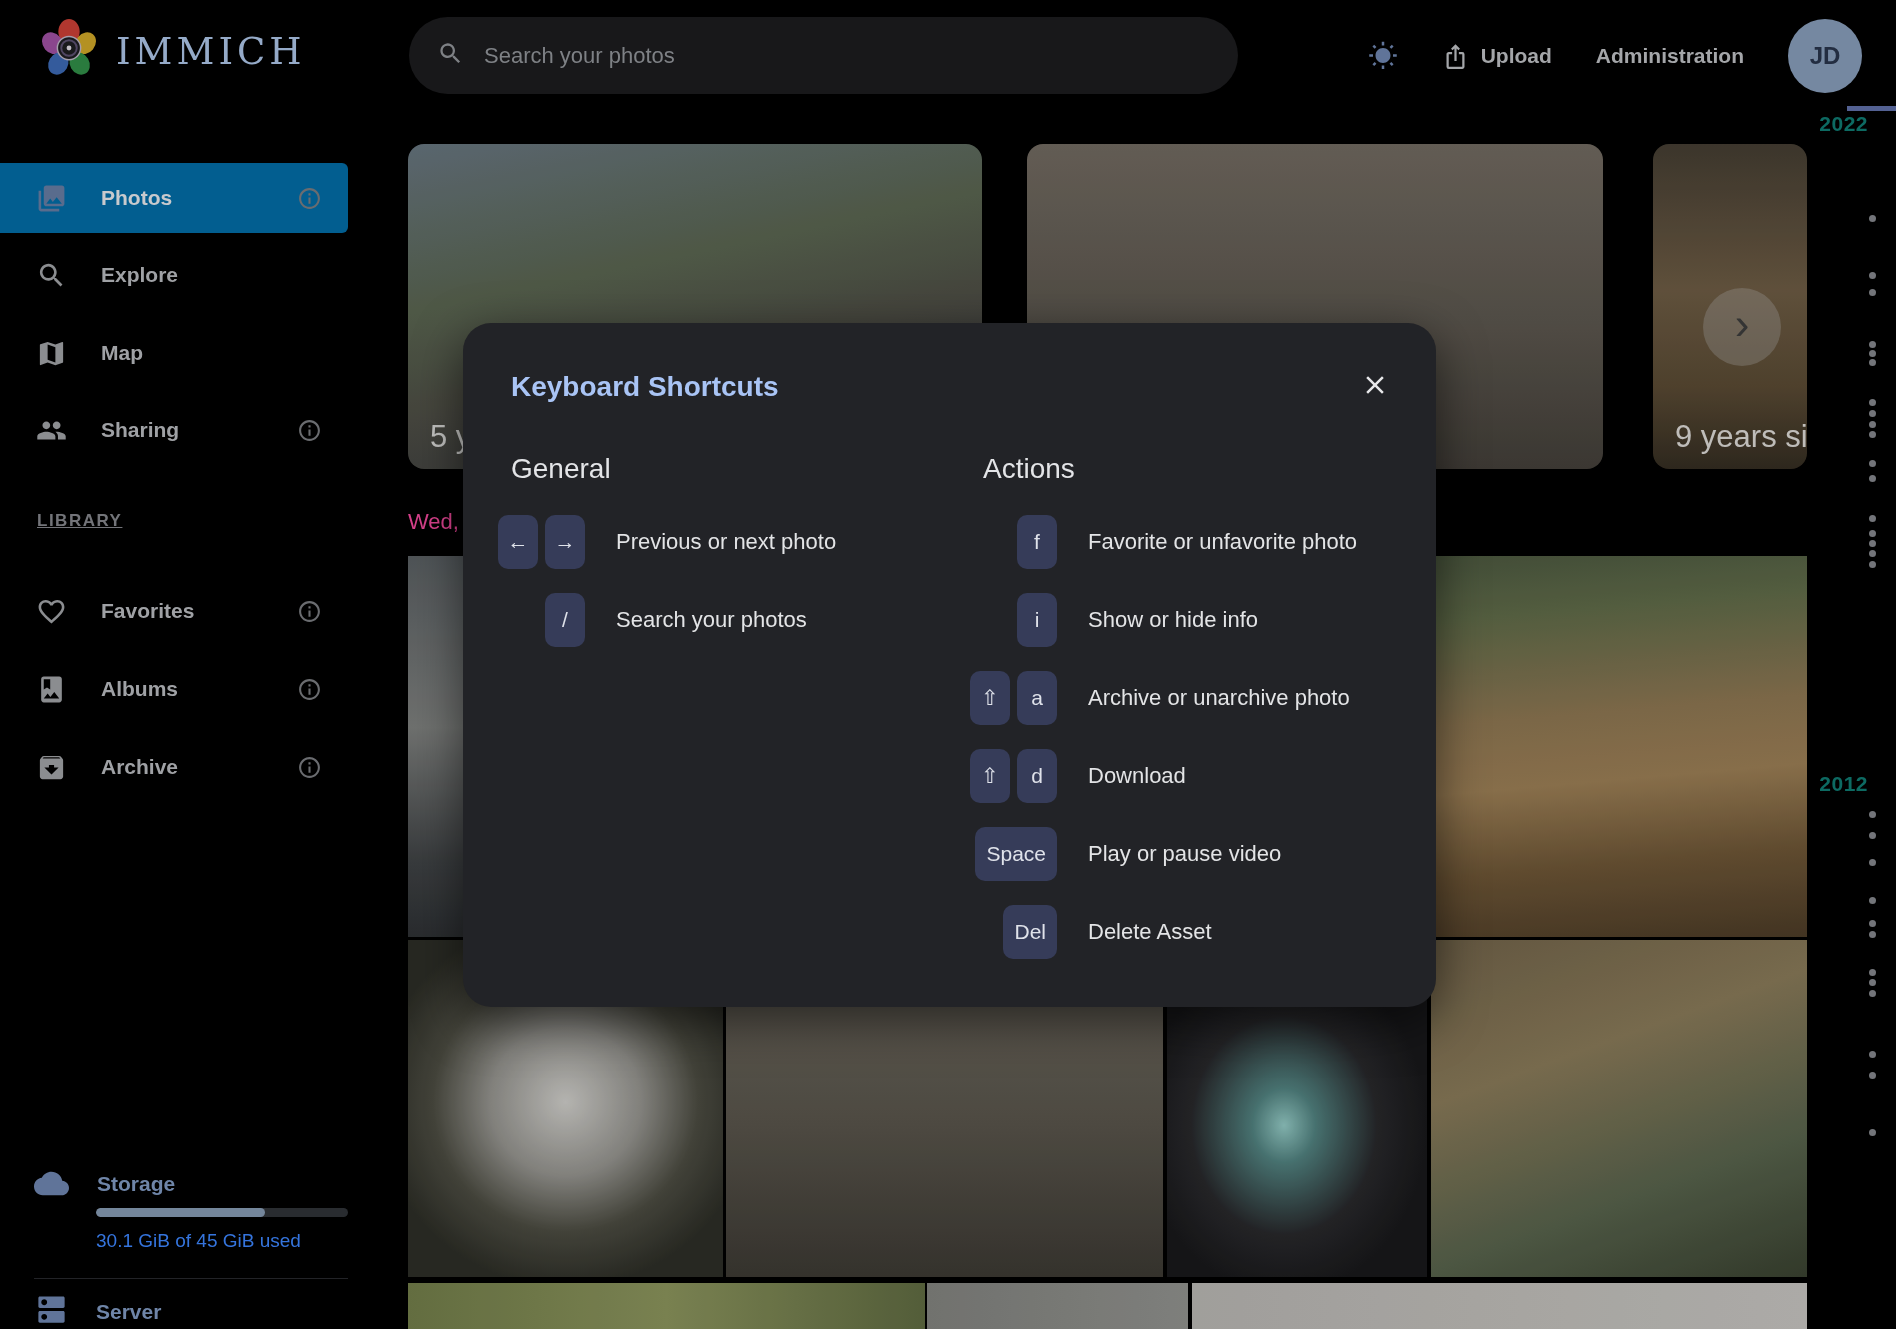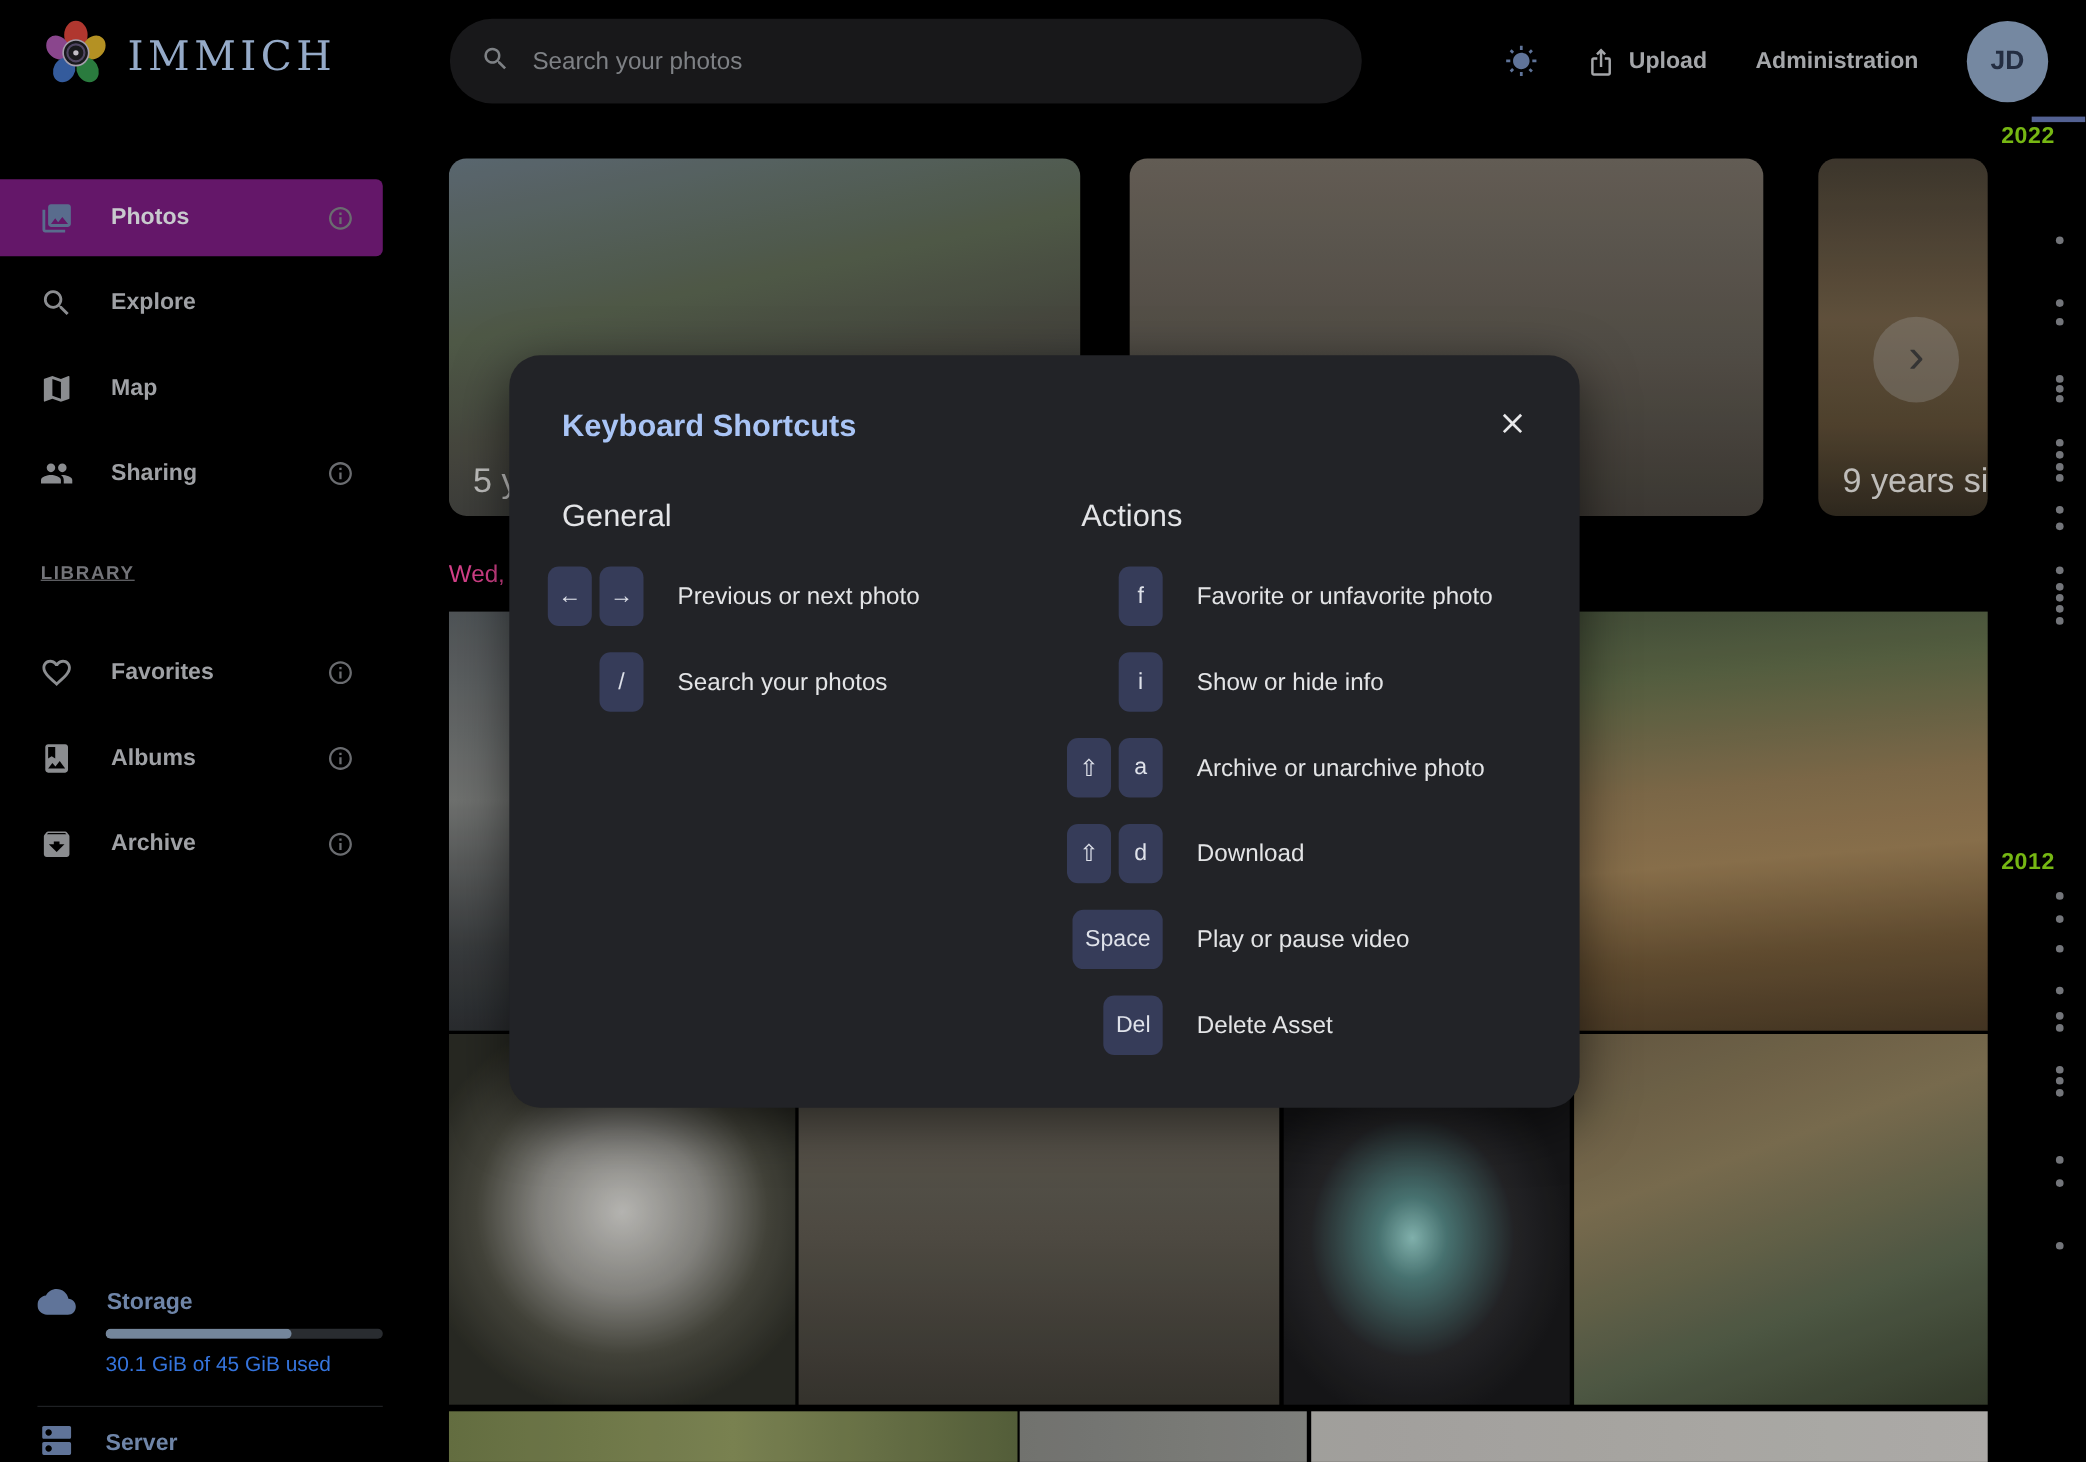--- a/index.html
+++ b/index.html
@@ -15,21 +15,21 @@
   .search-pill svg { flex:0 0 auto; }
   .search-input { background:transparent; border:none; outline:none; color:#cfd1d5; font-size:22px; margin-left:20px; width:700px; font-family:inherit; }
   .search-input::placeholder { color:#8d9095; }
   .nav-right { position:absolute; right:34px; top:0; height:112px; display:flex; align-items:center; gap:44px; }
   .nav-btn { display:flex; align-items:center; gap:12px; color:#b7b9bd; font-size:21px; font-weight:600; cursor:pointer; }
   .avatar { width:74px; height:74px; border-radius:50%; background:#8398b4; color:#273349; font-size:24px; font-weight:700; display:flex; align-items:center; justify-content:center; cursor:pointer; }
 
   
   .sidebar { position:absolute; left:0; top:112px; width:408px; height:1217px; background:#000; z-index:4; }
   .side-item { position:absolute; left:0; width:348px; height:70px; display:flex; align-items:center; padding-left:36px; cursor:pointer; color:#b2b4b8; }
-  .side-item.active { background:#701a75; border-radius:0 6px 6px 0; color:#dfe1e5; }
+  .side-item.active { background:#0369a1; border-radius:0 6px 6px 0; color:#dfe1e5; }
   .side-item .lbl { font-size:21px; font-weight:600; margin-left:34px; }
   .side-item .spacer { flex:1; }
   .side-item .info { margin-right:26px; display:flex; }
   .lib-header { position:absolute; left:37px; color:#808287; font-size:17px; font-weight:600; letter-spacing:1.5px; }
 
   .storage-block { position:absolute; left:0; top:1040px; width:408px; }
   .st-row { position:absolute; display:flex; align-items:center;text-align:right; }
   .st-title { color:#7c95bc; font-size:21px; font-weight:700; }
   .bar { position:absolute; left:96px; top:56px; width:252px; height:9px; background:#2e3136; border-radius:6px; overflow:hidden; }
   .bar-fill { height:100%; background:#8296ad; border-radius:6px; }
@@ -40,21 +40,21 @@
   
   .tile { position:absolute; overflow:hidden; cursor:pointer; }
   .tile .mem-label { position:absolute; left:22px; bottom:14px; color:rgba(255,255,255,.78); font-size:31px; white-space:nowrap; }
   .chevron-btn { position:absolute; width:78px; height:78px; border-radius:50%; background:rgba(175,175,175,.32); display:flex; align-items:center; justify-content:center; cursor:pointer; }
   .chevron-btn span { color:#3a3a3a; font-size:44px; line-height:1; margin-top:-6px; }
   .date-header { position:absolute; left:408px; top:509px; color:#ec4899; font-size:22px; font-weight:500; z-index:1; }
 
   
   .timeline { position:absolute; right:0; top:112px; width:90px; height:1217px; z-index:6; cursor:pointer; }
   .tl-indicator { position:absolute; }
-  .tl-label { position:absolute; right:28px; color:#84cc16; font-size:21px; font-weight:700; letter-spacing:.5px; }
+  .tl-label { position:absolute; right:28px; color:#0f766e; font-size:21px; font-weight:700; letter-spacing:.5px; }
   .tl-dot { position:absolute; left:63px; width:7px; height:7px; border-radius:50%; background:#808388; }
 
   
   .scrim { position:absolute; inset:0; z-index:7; background:rgba(0,0,0,0.10); }
   .modal { position:absolute; left:463px; top:323px; width:973px; height:684px; background:#222327; border-radius:28px; z-index:8; box-shadow:0 14px 48px rgba(0,0,0,.55); }
   .modal-title { position:absolute; left:48px; top:48px; font-size:28px; font-weight:600; color:#a9c4f5; }
   .modal-close { position:absolute; left:892px; top:42px; width:40px; height:40px; display:flex; align-items:center; justify-content:center; cursor:pointer; }
   .shortcut-col { position:absolute; top:130px; }
   .col-general { left:34px; }
   .col-actions { left:506px; }

